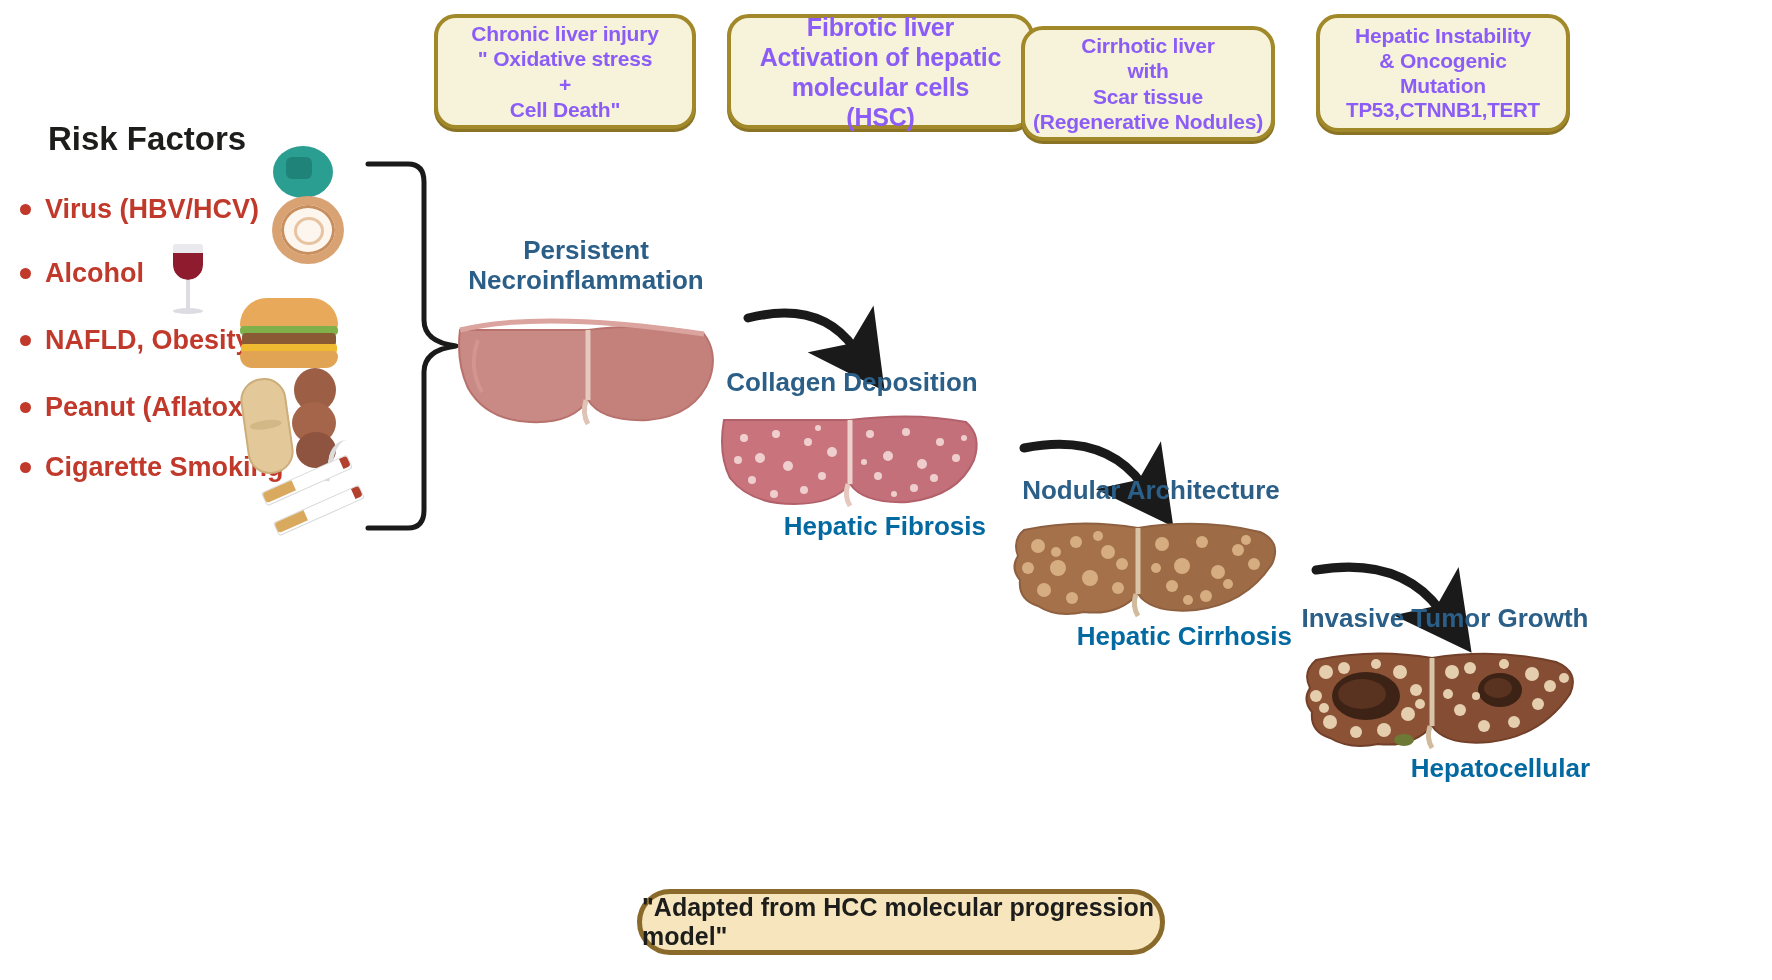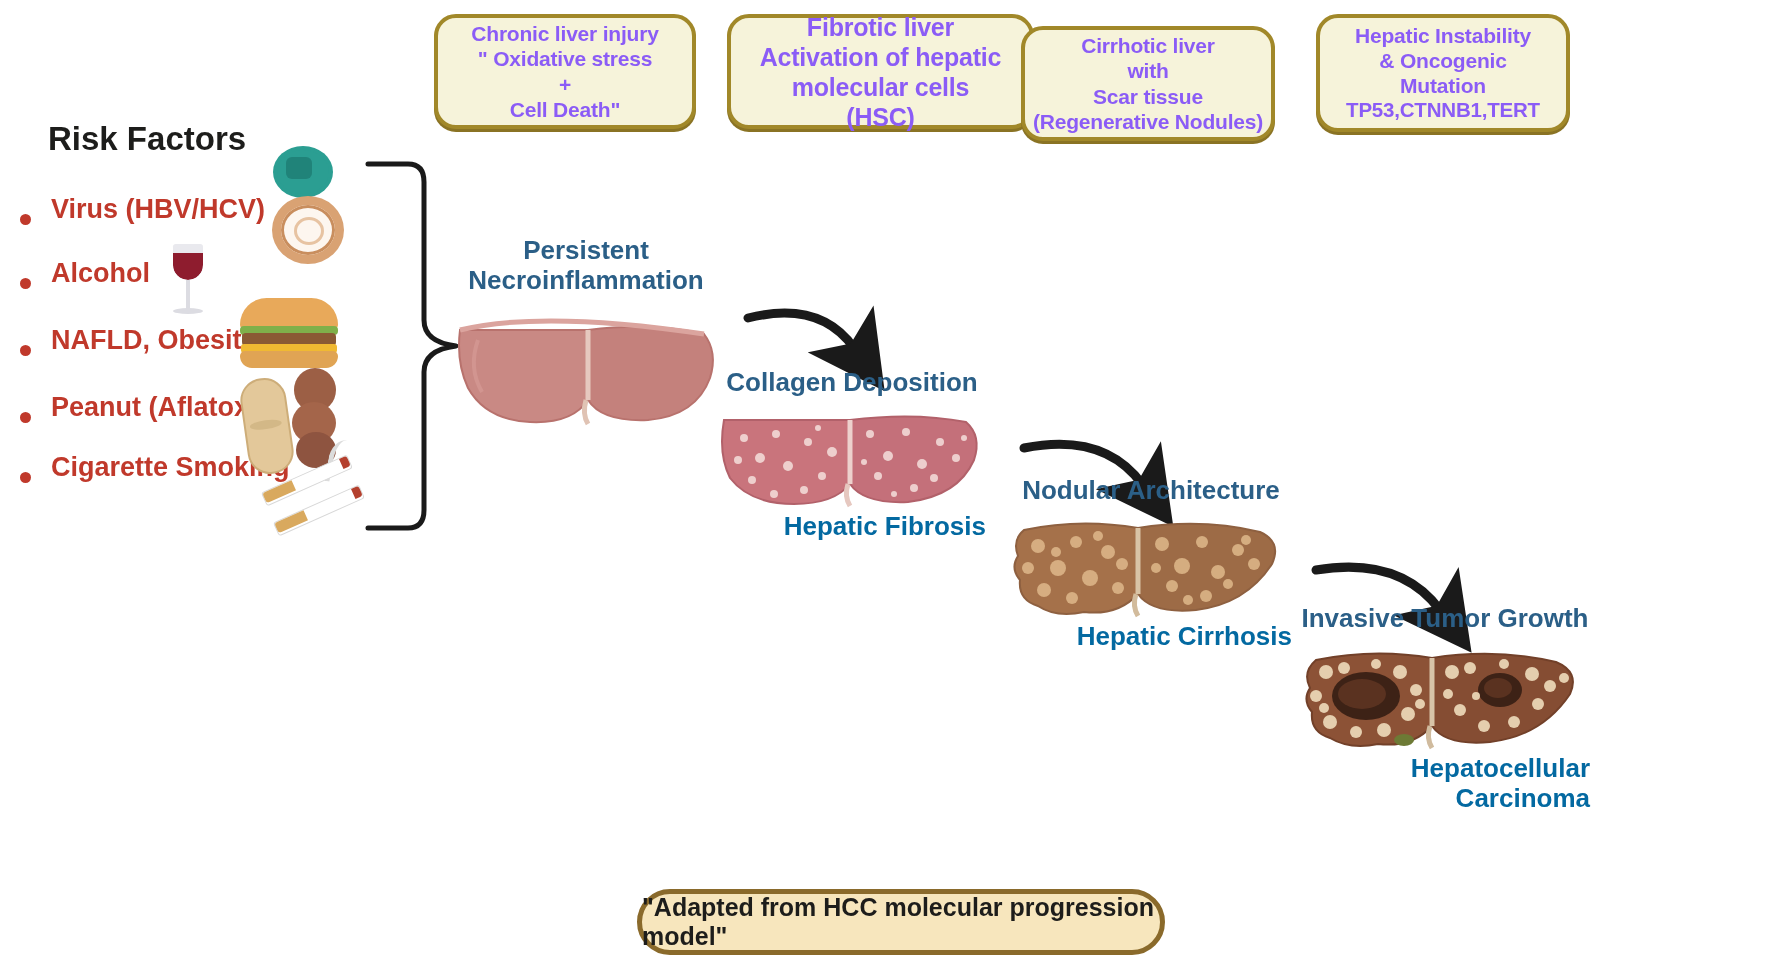--- a/index.html
+++ b/index.html
@@ -17,21 +17,21 @@
   .topbox .ln{display:block;line-height:1.20;}
   #box1{left:434px;top:14px;width:262px;height:115px;font-size:21px;}
   #box2{left:727px;top:14px;width:307px;height:115px;font-size:25px;}
   #box3{left:1021px;top:14px;width:254px;height:115px;font-size:21px;margin-top:12px;}
   #box4{left:1316px;top:14px;width:254px;height:118px;font-size:21px;}
   #box4 .ln.small{font-size:20.5px;}
 
   
   #risk-title{position:absolute;left:48px;top:120px;font-size:33px;
               font-weight:bold;color:#1d1d1b;}
-  .rf{position:absolute;display:flex;align-items:flex-end;gap:20px;
+  .rf{position:absolute;display:flex;align-items:center;gap:14px;
       color:#c0392b;font-size:27px;font-weight:bold;white-space:nowrap;}
   .rf .dot{width:11px;height:11px;border-radius:50%;background:#c0392b;
            display:inline-block;flex:none;}
   #rf0{left:20px;top:194px;}
   #rf1{left:20px;top:258px;}
   #rf2{left:20px;top:325px;}
   #rf3{left:20px;top:392px;}
   #rf4{left:20px;top:452px;}
 
   
@@ -361,19 +361,18 @@
           <circle cx="160" cy="76" r="6"></circle>
           <circle cx="148" cy="60" r="5"></circle>
         <circle cx="264" cy="44" r="5"></circle>
           <circle cx="204" cy="30" r="5"></circle>
           <circle cx="176" cy="62" r="4"></circle>
       </g>
       <ellipse cx="104" cy="106" rx="10" ry="6" fill="#6d7a35"></ellipse>
     </svg>
     <div class="cap-bot">
       <div>Hepatocellular</div>
-      <div>Carcinoma</div>
     </div>
   </div>
 
   <div id="banner">"Adapted from HCC molecular progression model"</div>
 
 </div>
 
 </body></html>

